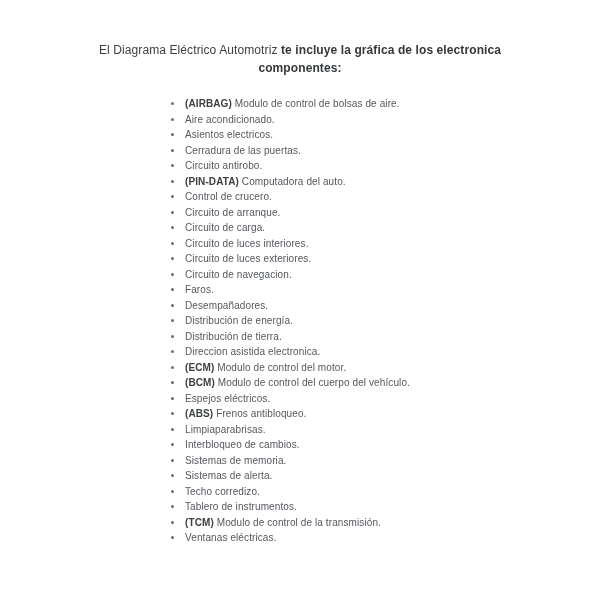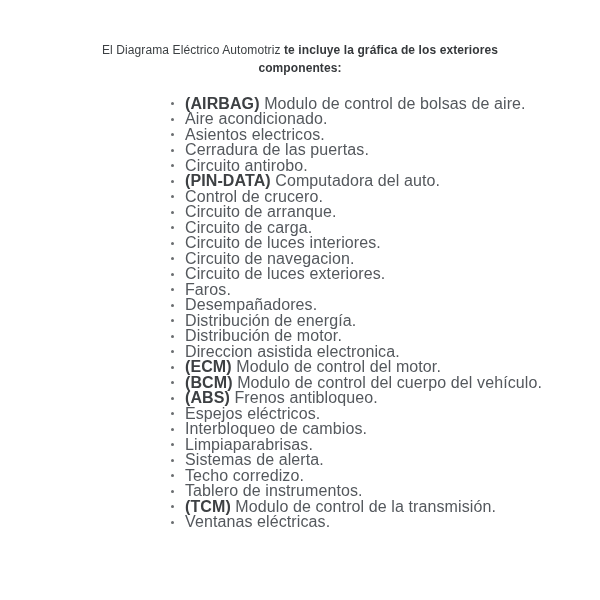--- a/index.html
+++ b/index.html
@@ -35,21 +35,21 @@
   }
   .component-list {
     list-style: none;
     margin: 19px 0 0 0;
     padding: 0 0 0 171px;
   }
   .component-item {
     display: flex;
     align-items: center;
     height: 15.5px;
-    font-size: 16px;
+    font-size: 10px;
     color: #54585d;
     letter-spacing: 0.1px;
     white-space: nowrap;
   }
   .bullet {
     flex: none;
     width: 3px;
     height: 3px;
     border-radius: 50%;
     background: #6a6d70;
@@ -59,21 +59,21 @@
     font-weight: 700;
     color: #3d4043;
   }
 </style>
 </head>
 <body>
 
 <div class="page">
   <h1 class="title">
     <span>El Diagrama Eléctrico Automotriz</span>
-    <strong>te incluye la gráfica de los exteriores</strong><br>
+    <strong>te incluye la gráfica de los electronica</strong><br>
     <strong>componentes:</strong>
   </h1>
 
   <ul class="component-list" id="component-list">
       <li class="component-item">
         <span class="bullet"></span>
         <span class="item-text"><strong>(AIRBAG)</strong> <span>Modulo de control de bolsas de aire.</span></span>
       </li>
       <li class="component-item">
         <span class="bullet"></span>
@@ -106,69 +106,73 @@
       <li class="component-item">
         <span class="bullet"></span>
         <span class="item-text"><span>Circuito de carga.</span></span>
       </li>
       <li class="component-item">
         <span class="bullet"></span>
         <span class="item-text"><span>Circuito de luces interiores.</span></span>
       </li>
       <li class="component-item">
         <span class="bullet"></span>
-        <span class="item-text"><span>Circuito de navegacion.</span></span>
+        <span class="item-text"><span>Circuito de luces exteriores.</span></span>
       </li>
       <li class="component-item">
         <span class="bullet"></span>
-        <span class="item-text"><span>Circuito de luces exteriores.</span></span>
+        <span class="item-text"><span>Circuito de navegacion.</span></span>
       </li>
       <li class="component-item">
         <span class="bullet"></span>
         <span class="item-text"><span>Faros.</span></span>
       </li>
       <li class="component-item">
         <span class="bullet"></span>
         <span class="item-text"><span>Desempañadores.</span></span>
       </li>
       <li class="component-item">
         <span class="bullet"></span>
         <span class="item-text"><span>Distribución de energía.</span></span>
       </li>
       <li class="component-item">
         <span class="bullet"></span>
-        <span class="item-text"><span>Distribución de motor.</span></span>
+        <span class="item-text"><span>Distribución de tierra.</span></span>
       </li>
       <li class="component-item">
         <span class="bullet"></span>
         <span class="item-text"><span>Direccion asistida electronica.</span></span>
       </li>
       <li class="component-item">
         <span class="bullet"></span>
         <span class="item-text"><strong>(ECM)</strong> <span>Modulo de control del motor.</span></span>
       </li>
       <li class="component-item">
         <span class="bullet"></span>
         <span class="item-text"><strong>(BCM)</strong> <span>Modulo de control del cuerpo del vehículo.</span></span>
       </li>
       <li class="component-item">
         <span class="bullet"></span>
+        <span class="item-text"><span>Espejos eléctricos.</span></span>
+      </li>
+      <li class="component-item">
+        <span class="bullet"></span>
         <span class="item-text"><strong>(ABS)</strong> <span>Frenos antibloqueo.</span></span>
       </li>
       <li class="component-item">
         <span class="bullet"></span>
-        <span class="item-text"><span>Espejos eléctricos.</span></span>
+        <span class="item-text"><span>Limpiaparabrisas.</span></span>
       </li>
       <li class="component-item">
         <span class="bullet"></span>
         <span class="item-text"><span>Interbloqueo de cambios.</span></span>
       </li>
       <li class="component-item">
         <span class="bullet"></span>
-        <span class="item-text"><span>Limpiaparabrisas.</span></span>
+        <span class="item-text"><span>Sistemas de memoria.</span></span>
       </li>
       <li class="component-item">
         <span class="bullet"></span>
         <span class="item-text"><span>Sistemas de alerta.</span></span>
       </li>
       <li class="component-item">
         <span class="bullet"></span>
         <span class="item-text"><span>Techo corredizo.</span></span>
       </li>
       <li class="component-item">

